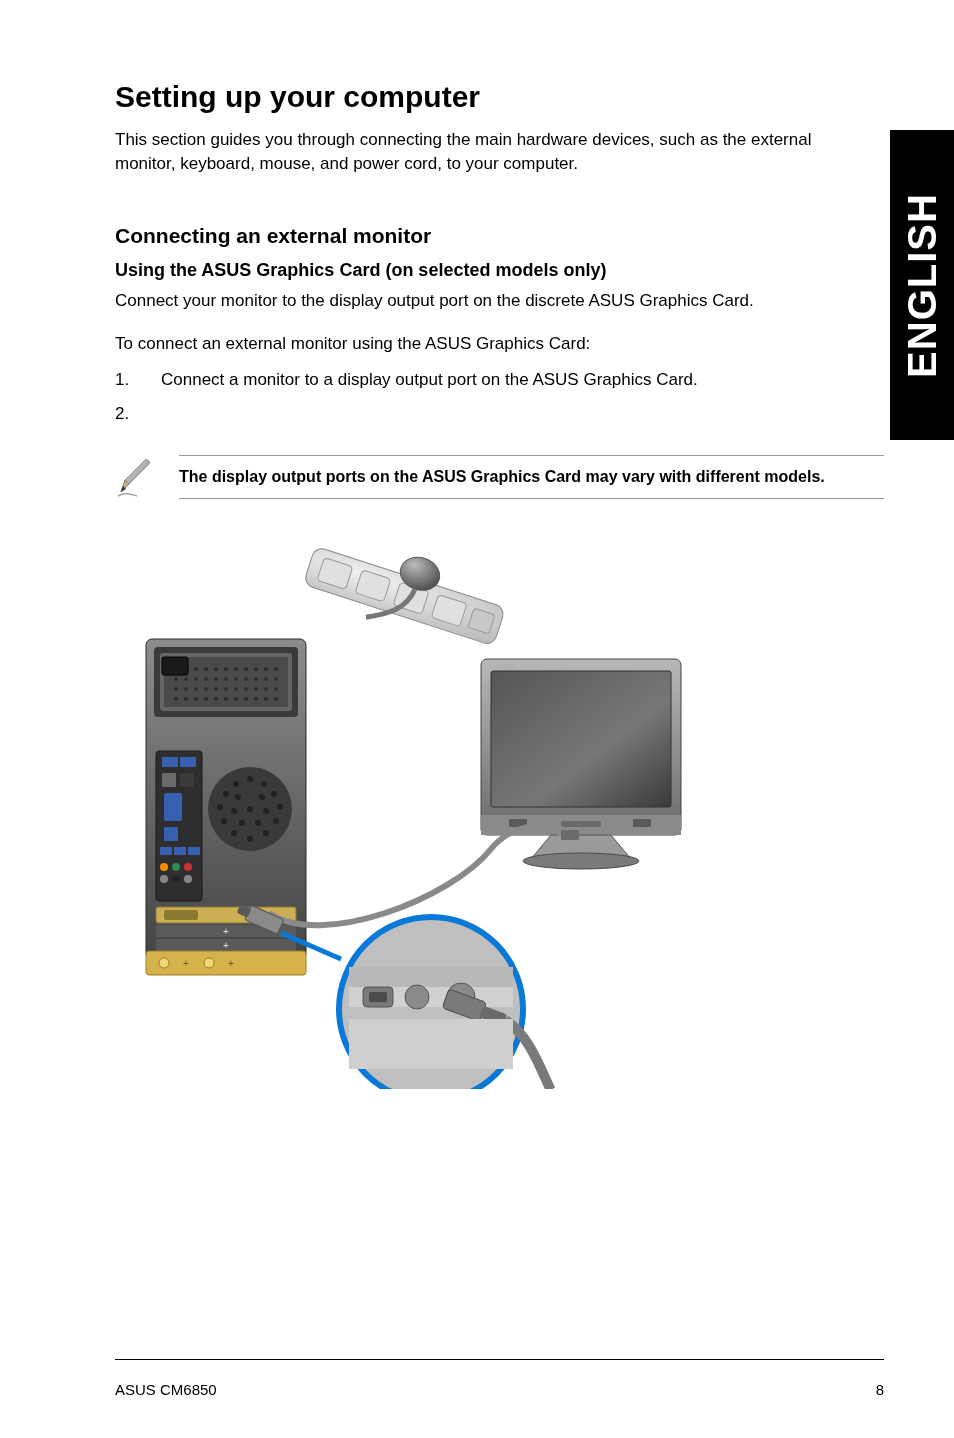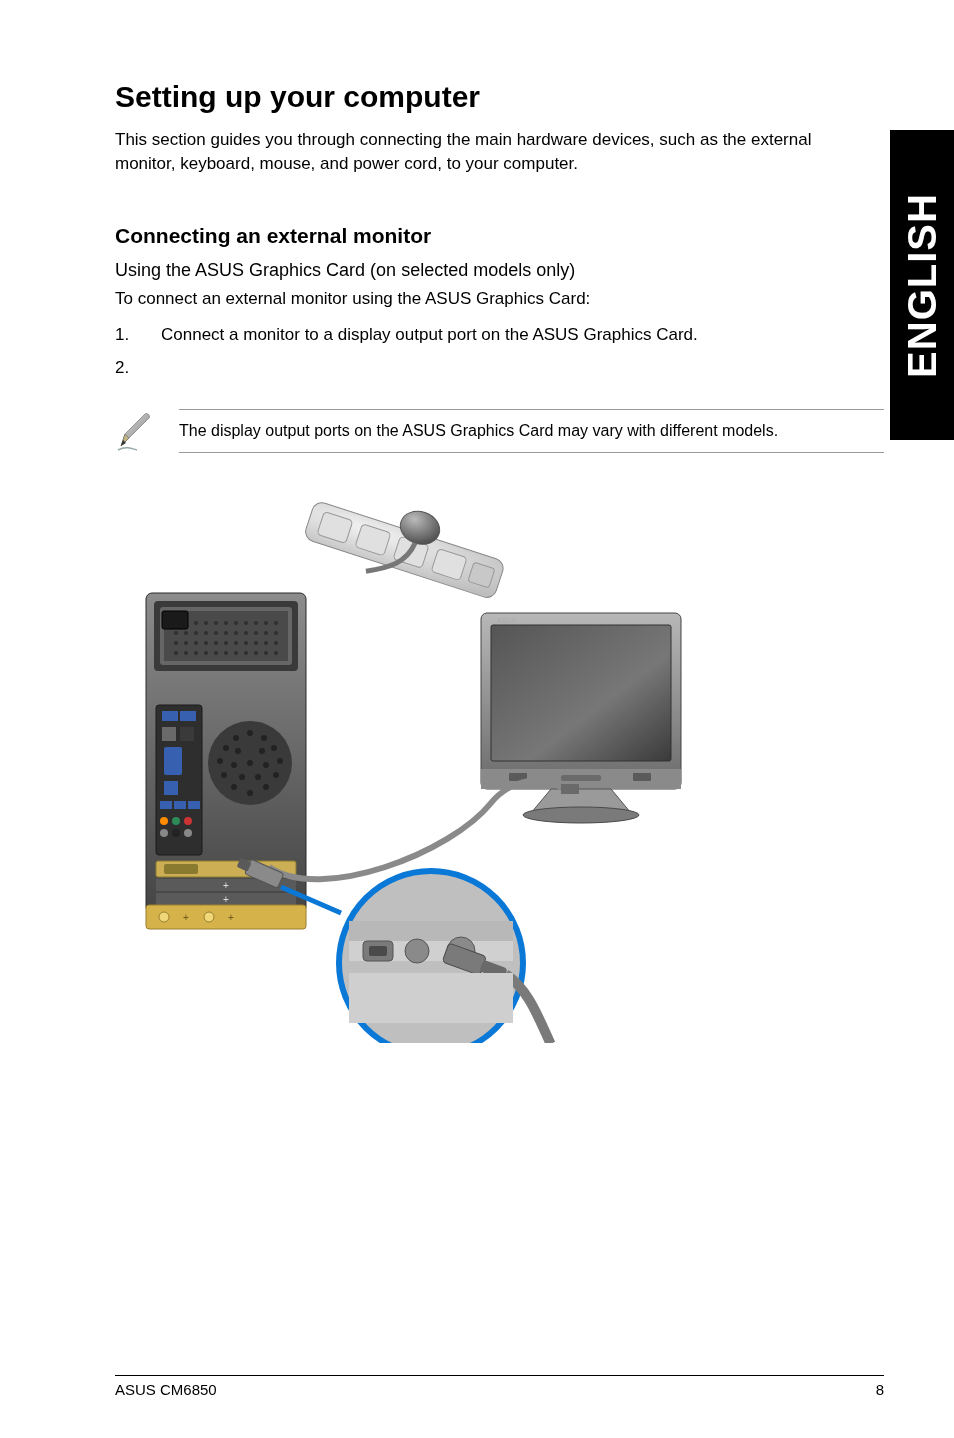--- a/index.html
+++ b/index.html
@@ -3,45 +3,46 @@
 <meta charset="utf-8">
 <style>
   * { box-sizing: border-box; margin: 0; padding: 0; }
   html, body { width: 954px; height: 1438px; background: #fff; font-family: Arial, Helvetica, sans-serif; color: #000; }
   .page { position: relative; width: 954px; height: 1438px; padding: 80px 70px 40px 115px; }
   .side-tab { position: absolute; right: 0; top: 130px; width: 64px; height: 310px; background: #000; display: flex; align-items: center; justify-content: center; }
   .side-tab span { color: #fff; font-size: 40px; font-weight: 800; transform: rotate(-90deg); white-space: nowrap; letter-spacing: 1px; font-family: Arial, Helvetica, sans-serif; }
   h1 { font-size: 30px; font-weight: 700; margin-bottom: 14px; }
   .intro { font-size: 17px; line-height: 1.4; margin-bottom: 48px; max-width: 700px; }
   h2 { font-size: 21px; font-weight: 700; margin-bottom: 12px; }
-  h3 { font-size: 18px; font-weight: 400; margin-bottom: 8px; }
+  h3 { font-size: 18px; font-weight: 700; margin-bottom: 8px; }
   .body-text { font-size: 17px; line-height: 1.4; margin-bottom: 22px; }
   h4 { font-size: 17px; font-weight: 400; margin-bottom: 12px; }
   ol.steps { list-style: none; margin-bottom: 28px; }
   ol.steps li { font-size: 17px; line-height: 1.6; margin-bottom: 6px; display: flex; }
   ol.steps li .num { width: 46px; flex: 0 0 46px; }
   .note-row { display: flex; align-items: center; gap: 22px; margin-bottom: 20px; margin-top: 6px; }
   .note-icon { width: 42px; height: 42px; flex: 0 0 42px; }
-  .note-box { flex: 1; border-top: 1px solid #999; border-bottom: 1px solid #999; padding: 12px 0; font-size: 16px; }
+  .note-box { flex: 1; border-top: 1px solid #999; border-bottom: 1px solid #999; padding: 12px 0; font-size: 16px; font-weight: bold; }
   .illustration { width: 560px; height: 570px; margin-left: 16px; }
-  .footer { position: absolute; bottom: 40px; left: 115px; right: 70px; border-top: 1px solid #000; padding-top: 5px; display: flex; justify-content: space-between; font-size: 15px; }
+  .footer { position: absolute; bottom: 40px; left: 115px; right: 70px; border-top: 1px solid #000; padding-top: 21px; display: flex; justify-content: space-between; font-size: 15px; }
 </style>
 </head>
 <body>
 
 <div class="page">
   <div class="side-tab">
     <span>ENGLISH</span>
   </div>
 
   <h1>Setting up your computer</h1>
   <p class="intro">This section guides you through connecting the main hardware devices, such as the external monitor, keyboard, mouse, and power cord, to your computer.</p>
 
   <h2>Connecting an external monitor</h2>
   <h3>Using the ASUS Graphics Card (on selected models only)</h3>
+  <p class="body-text">Connect your monitor to the display output port on the discrete ASUS Graphics Card.</p>
 
   <h4>To connect an external monitor using the ASUS Graphics Card:</h4>
   <ol class="steps">
     <li>
       <span class="num">1.</span>
       <span>Connect a monitor to a display output port on the ASUS Graphics Card.</span>
     </li>
     <li>
       <span class="num">2.</span>
     </li>

